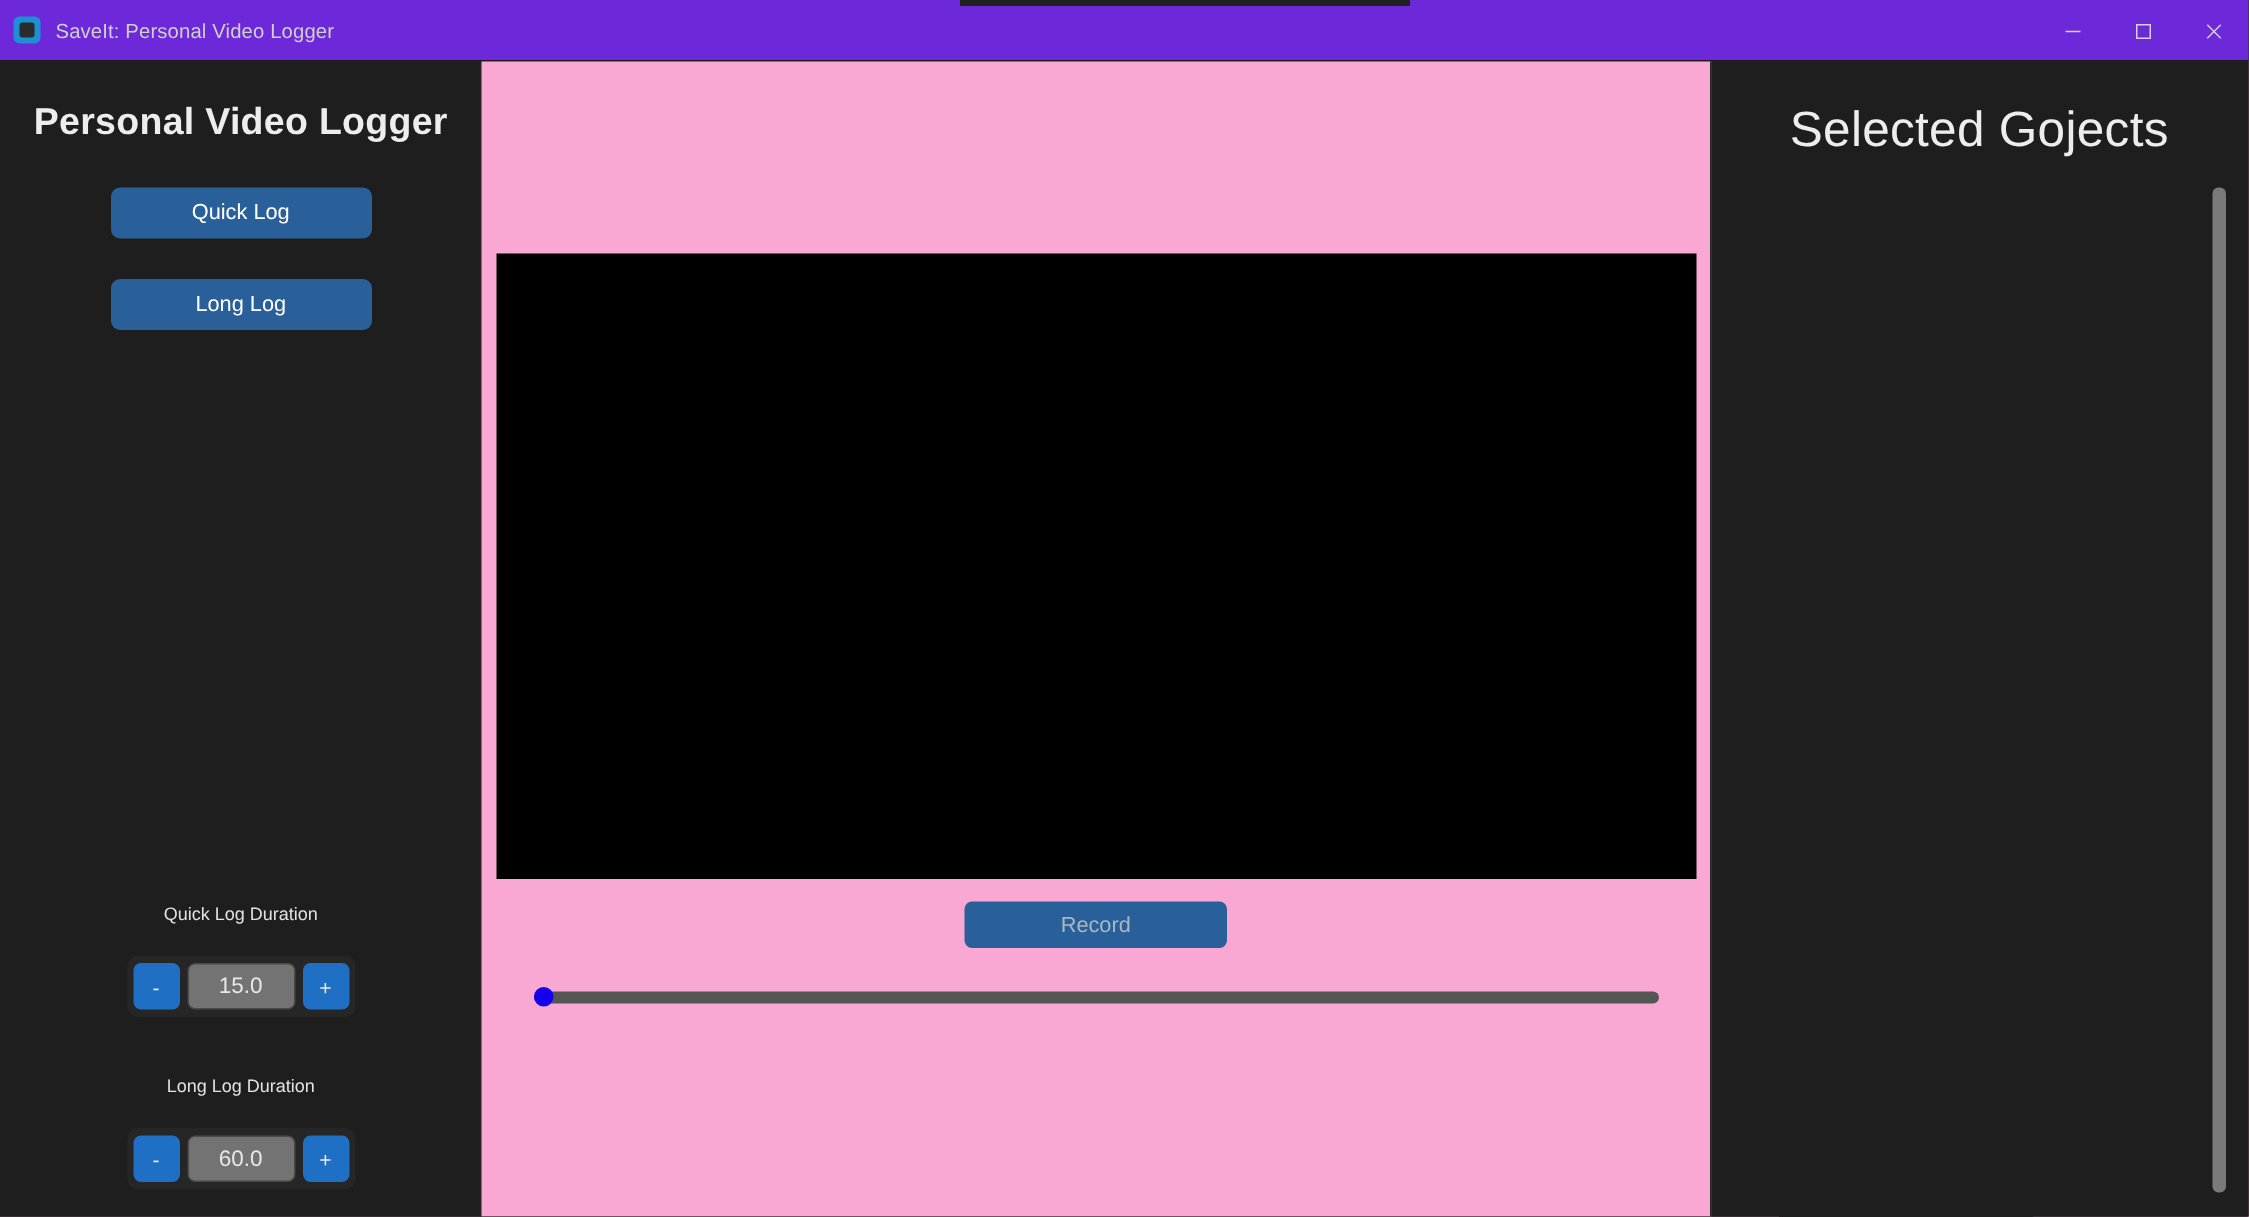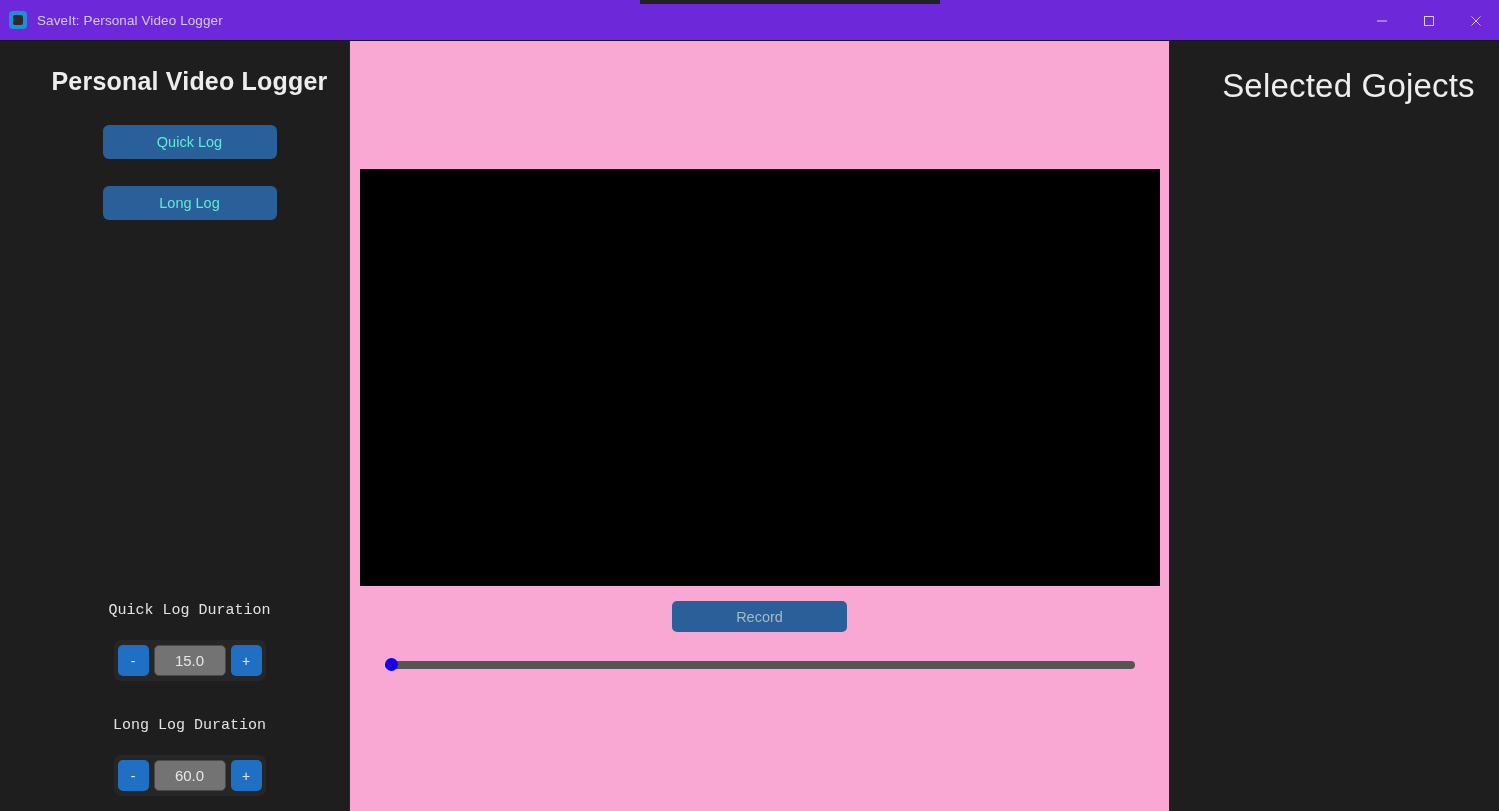--- a/index.html
+++ b/index.html
@@ -75,21 +75,20 @@
   }
   .win-btn svg { display: block; }
 
   
   .body-area {
     position: absolute;
     top: 41px; left: 0;
     width: 1187px;
     height: 770px;
     display: flex;
-    padding-left: 29px;
   }
 
   
   .sidebar {
     position: relative;
     width: 321px;
     height: 770px;
     background: #1e1e1e;
     border-right: 1px solid #242424;
     flex: none;
@@ -112,21 +111,21 @@
     flex-direction: column;
     align-items: center;
   }
   .nav-btn {
     width: 174px;
     height: 34px;
     margin-bottom: 27px;
     border: none;
     border-radius: 6px;
     background: #2a6099;
-    color: #5eead4;
+    color: #ffffff;
     font-size: 14.5px;
     font-family: "Liberation Sans", sans-serif;
     cursor: pointer;
     display: flex;
     align-items: center;
     justify-content: center;
   }
   .nav-btn.disabled {
     color: #8d9aa6;
     cursor: default;
@@ -138,24 +137,23 @@
     left: 0;
     width: 321px;
     display: flex;
     flex-direction: column;
     align-items: center;
   }
   .duration-block.quick { top: 561px; }
   .duration-block.long  { top: 676px; }
 
   .duration-label {
-    font-size: 15px;
+    font-size: 12px;
     color: #e2e2e2;
     margin-bottom: 21px;
-    font-family: Liberation Mono, monospace;
   }
   .stepper {
     width: 152px;
     height: 41px;
     background: #262626;
     border-radius: 7px;
     display: flex;
     align-items: center;
     justify-content: space-between;
     padding: 0 4px;

